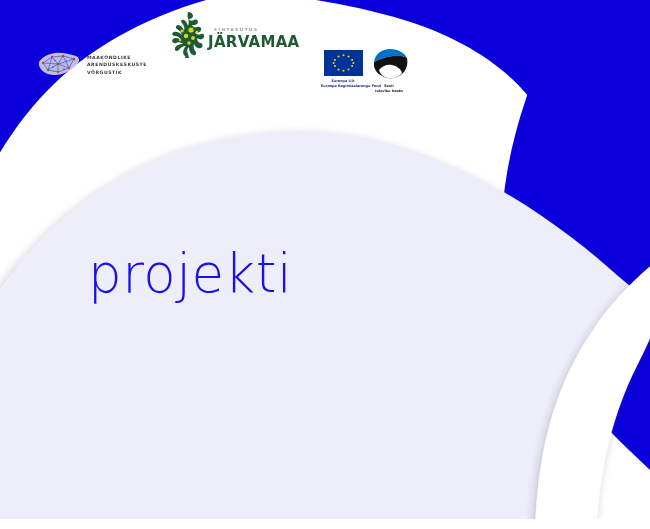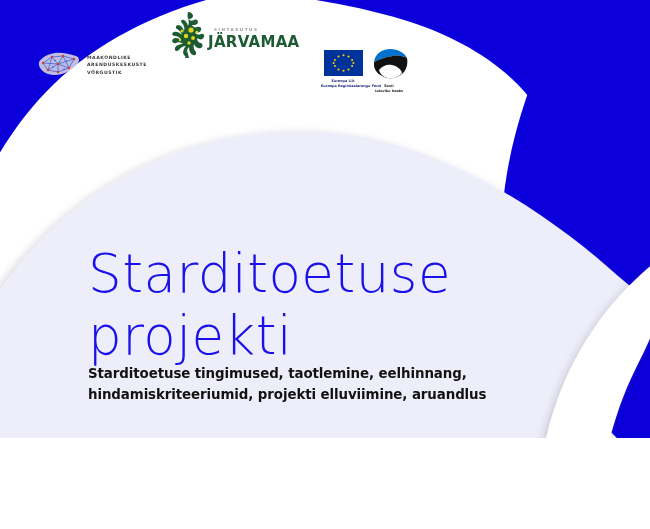--- a/index.html
+++ b/index.html
@@ -3,21 +3,21 @@
 <meta charset="utf-8">
 <style>
   html, body {
     margin: 0;
     padding: 0;
     background: #ffffff;
   }
   #slide {
     position: relative;
     width: 650px;
-    height: 438px;
+    height: 519px;
     overflow: hidden;
     background: #ffffff;
     font-family: "Liberation Sans", sans-serif;
   }
   #bg-svg {
     position: absolute;
     left: 0;
     top: 0;
     width: 650px;
     height: 529px;
@@ -280,22 +280,17 @@
                  C30,29 24,31 19,30 C14,29 11,26 10,22 Z" fill="#ffffff"></path>
       </svg>
       <div class="caption dark" style="width:46px;margin-top:2px;">
         <div>Eesti</div>
         <div>tuleviku heaks</div>
       </div>
     </div>
   </div>
 
   <h1 class="title">
-    <span class="title-line">Starditoetuse</span>
     <span class="title-line">projekti</span>
   </h1>
 
-  <div class="subtitle">
-    <span class="subtitle-line">Starditoetuse tingimused, taotlemine, eelhinnang,</span>
-    <span class="subtitle-line">hindamiskriteeriumid, projekti elluviimine, aruandlus</span>
-  </div>
 
 </div>
 
 </body></html>

